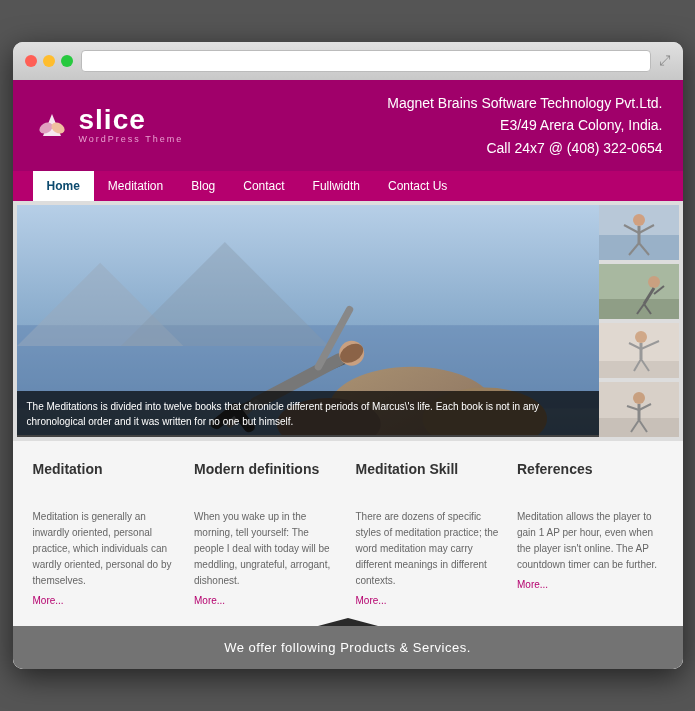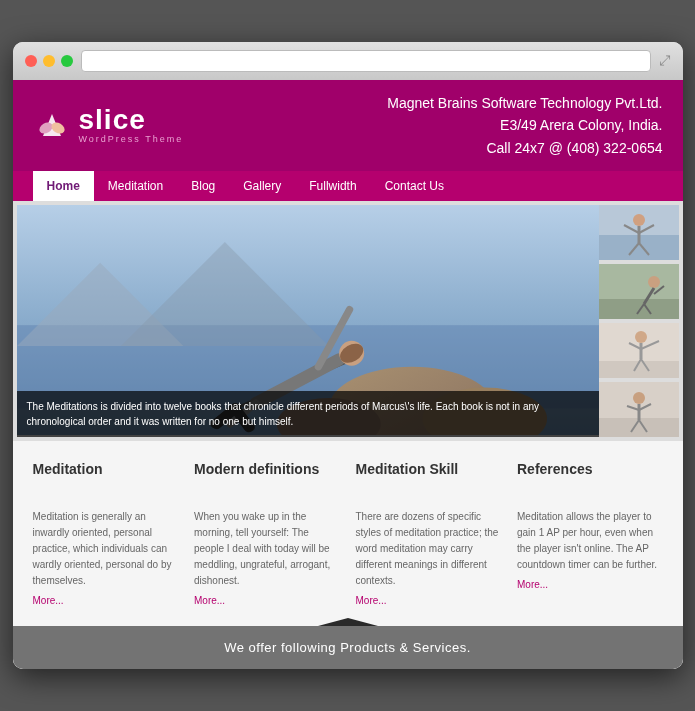--- a/index.html
+++ b/index.html
@@ -89,21 +89,21 @@
     }
     .nav-item {
       color: white;
       padding: 8px 14px;
       font-size: 12px;
       cursor: pointer;
       text-decoration: none;
     }
     .nav-item.active {
       background: white;
-      color: #701a75;
+      color: #0c4a6e;
       font-weight: bold;
     }
     
     .hero-section {
       display: flex;
       gap: 0;
       background: #ddd;
       padding: 4px;
       position: relative;
     }
@@ -229,21 +229,21 @@
         <div>Magnet Brains Software Technology Pvt.Ltd.</div>
         <div>E3/49 Arera Colony, India.</div>
         <div>Call 24x7 @ (408) 322-0654</div>
       </div>
     </div>
 
     <nav class="site-nav">
       <a class="nav-item active">Home</a>
       <a class="nav-item">Meditation</a>
       <a class="nav-item">Blog</a>
-      <a class="nav-item">Gallery</a>
+      <a class="nav-item">Contact</a>
       <a class="nav-item">Fullwidth</a>
       <a class="nav-item">Contact Us</a>
     </nav>
 
     <div class="hero-section">
       <div class="hero-main">
         <div class="hero-image">
           <svg width="100%" height="100%" viewBox="0 0 560 230" preserveAspectRatio="xMidYMid slice">
 
             <defs>

